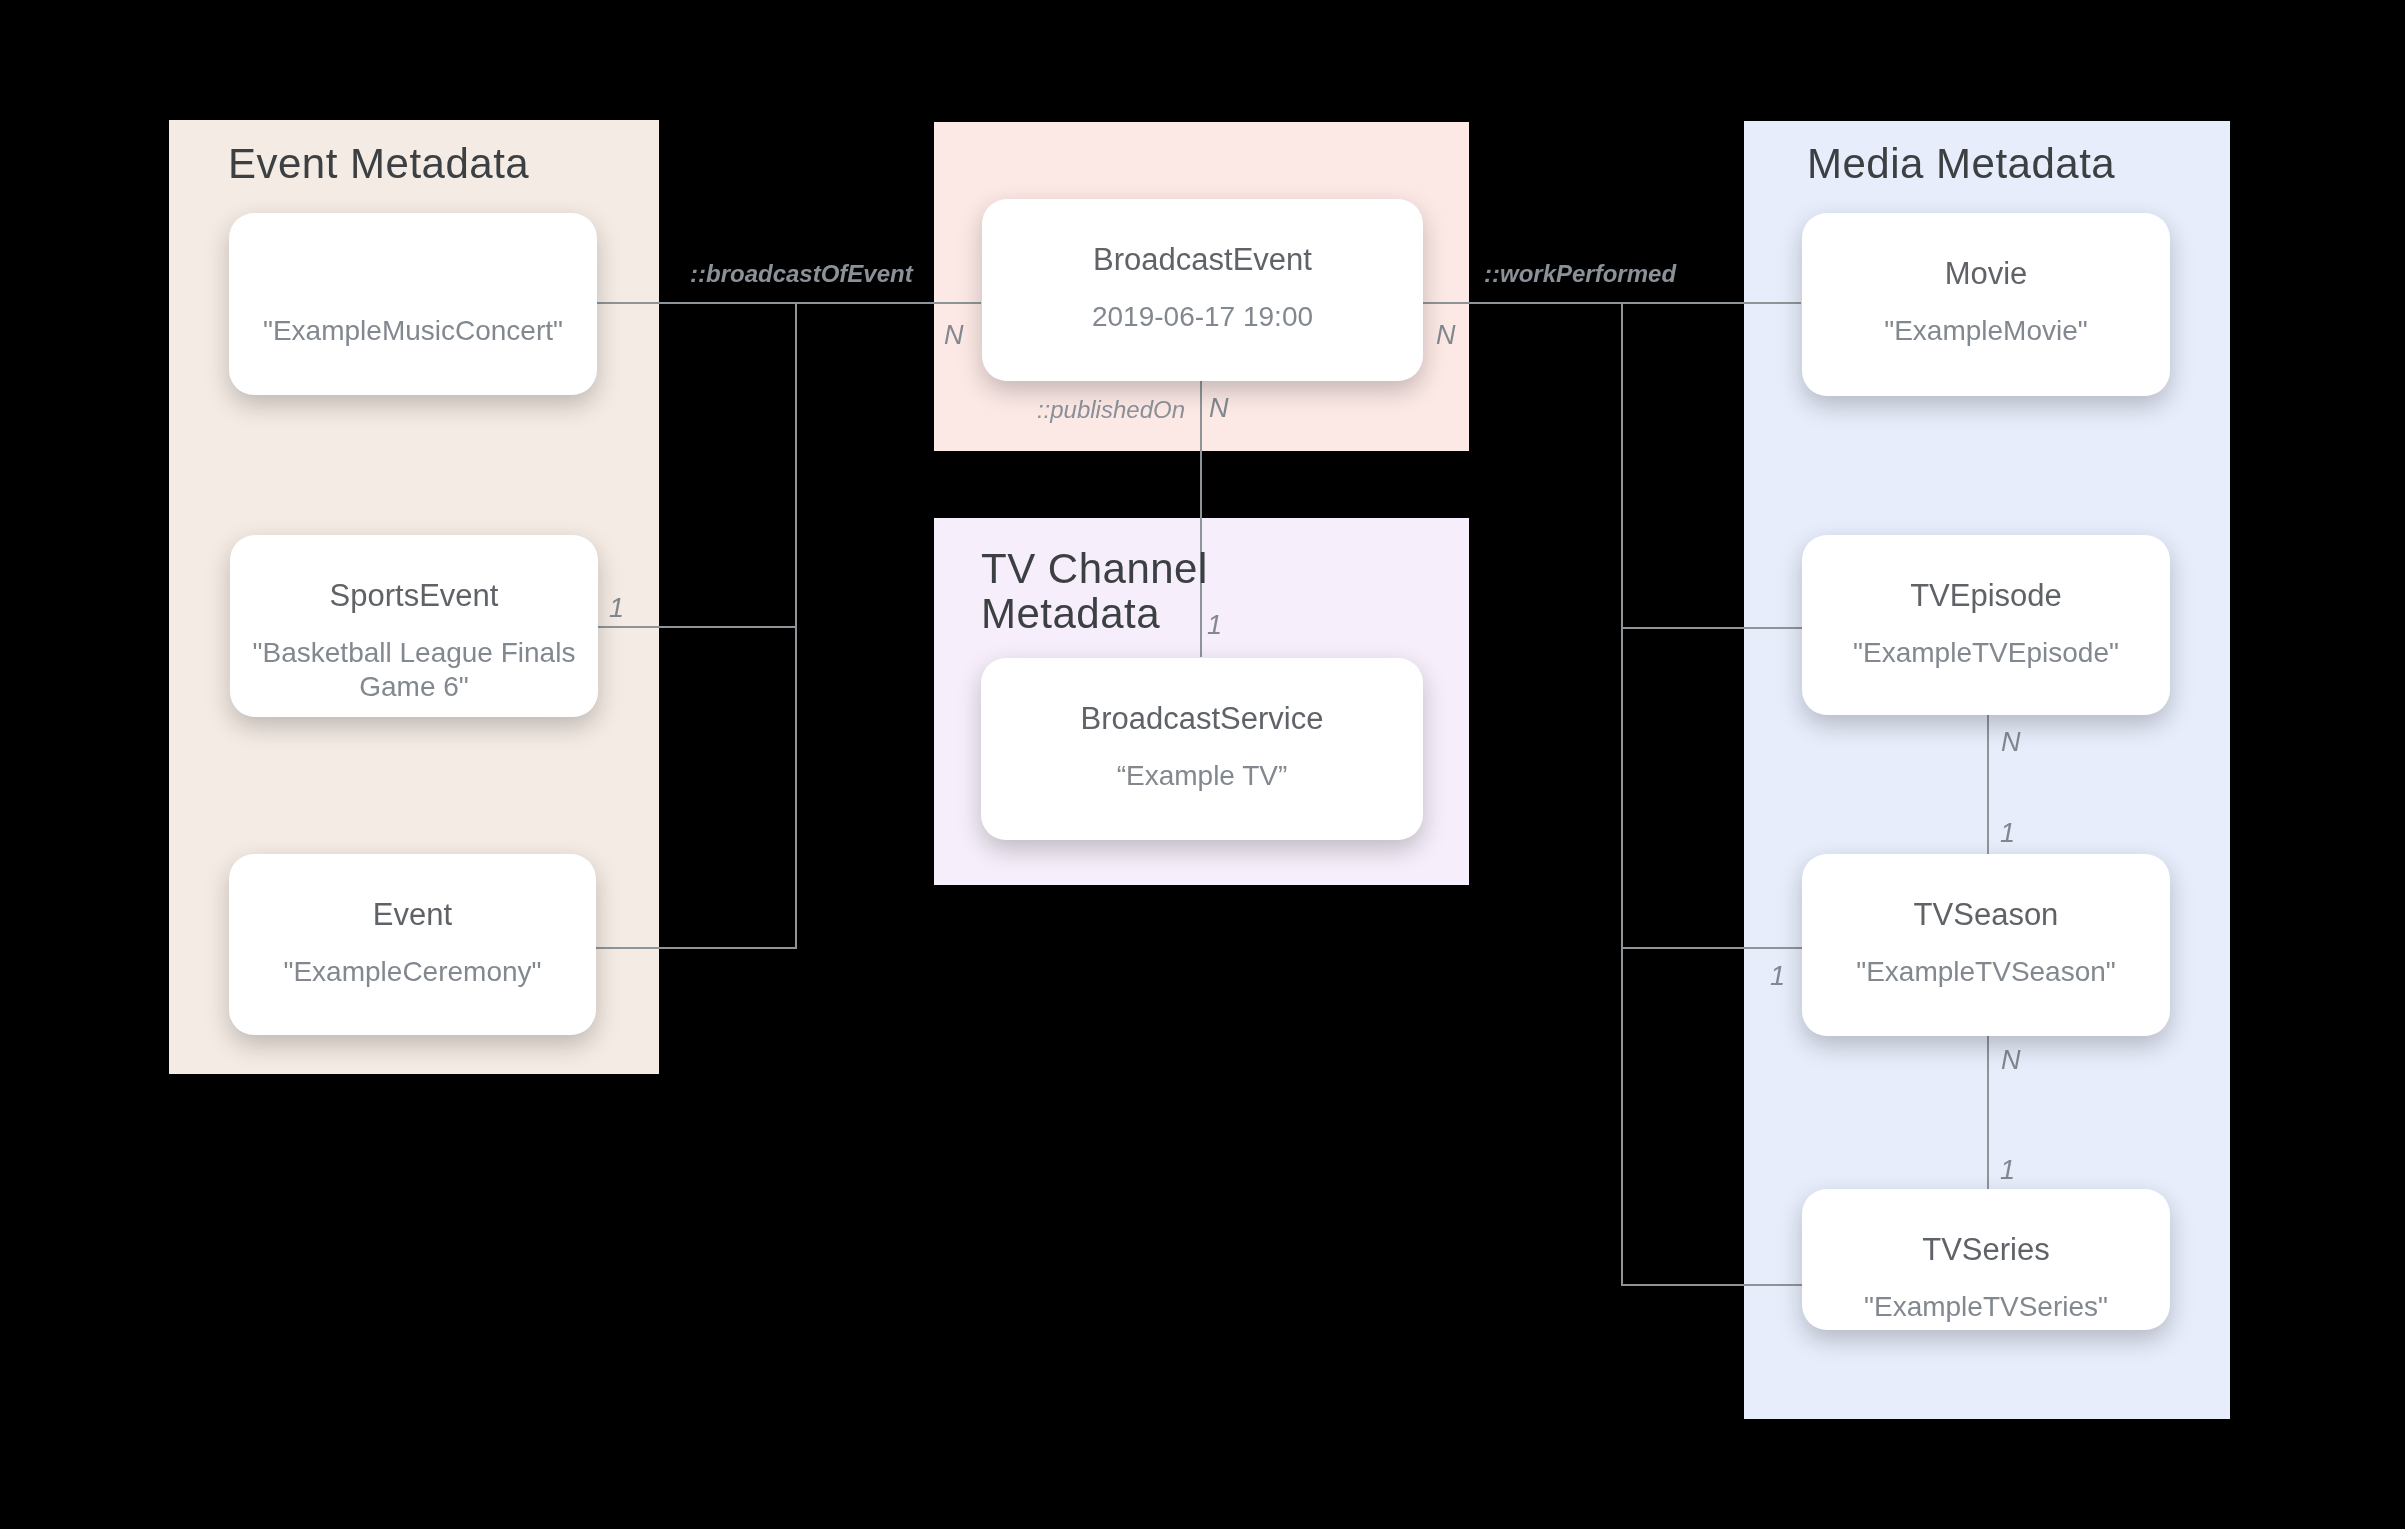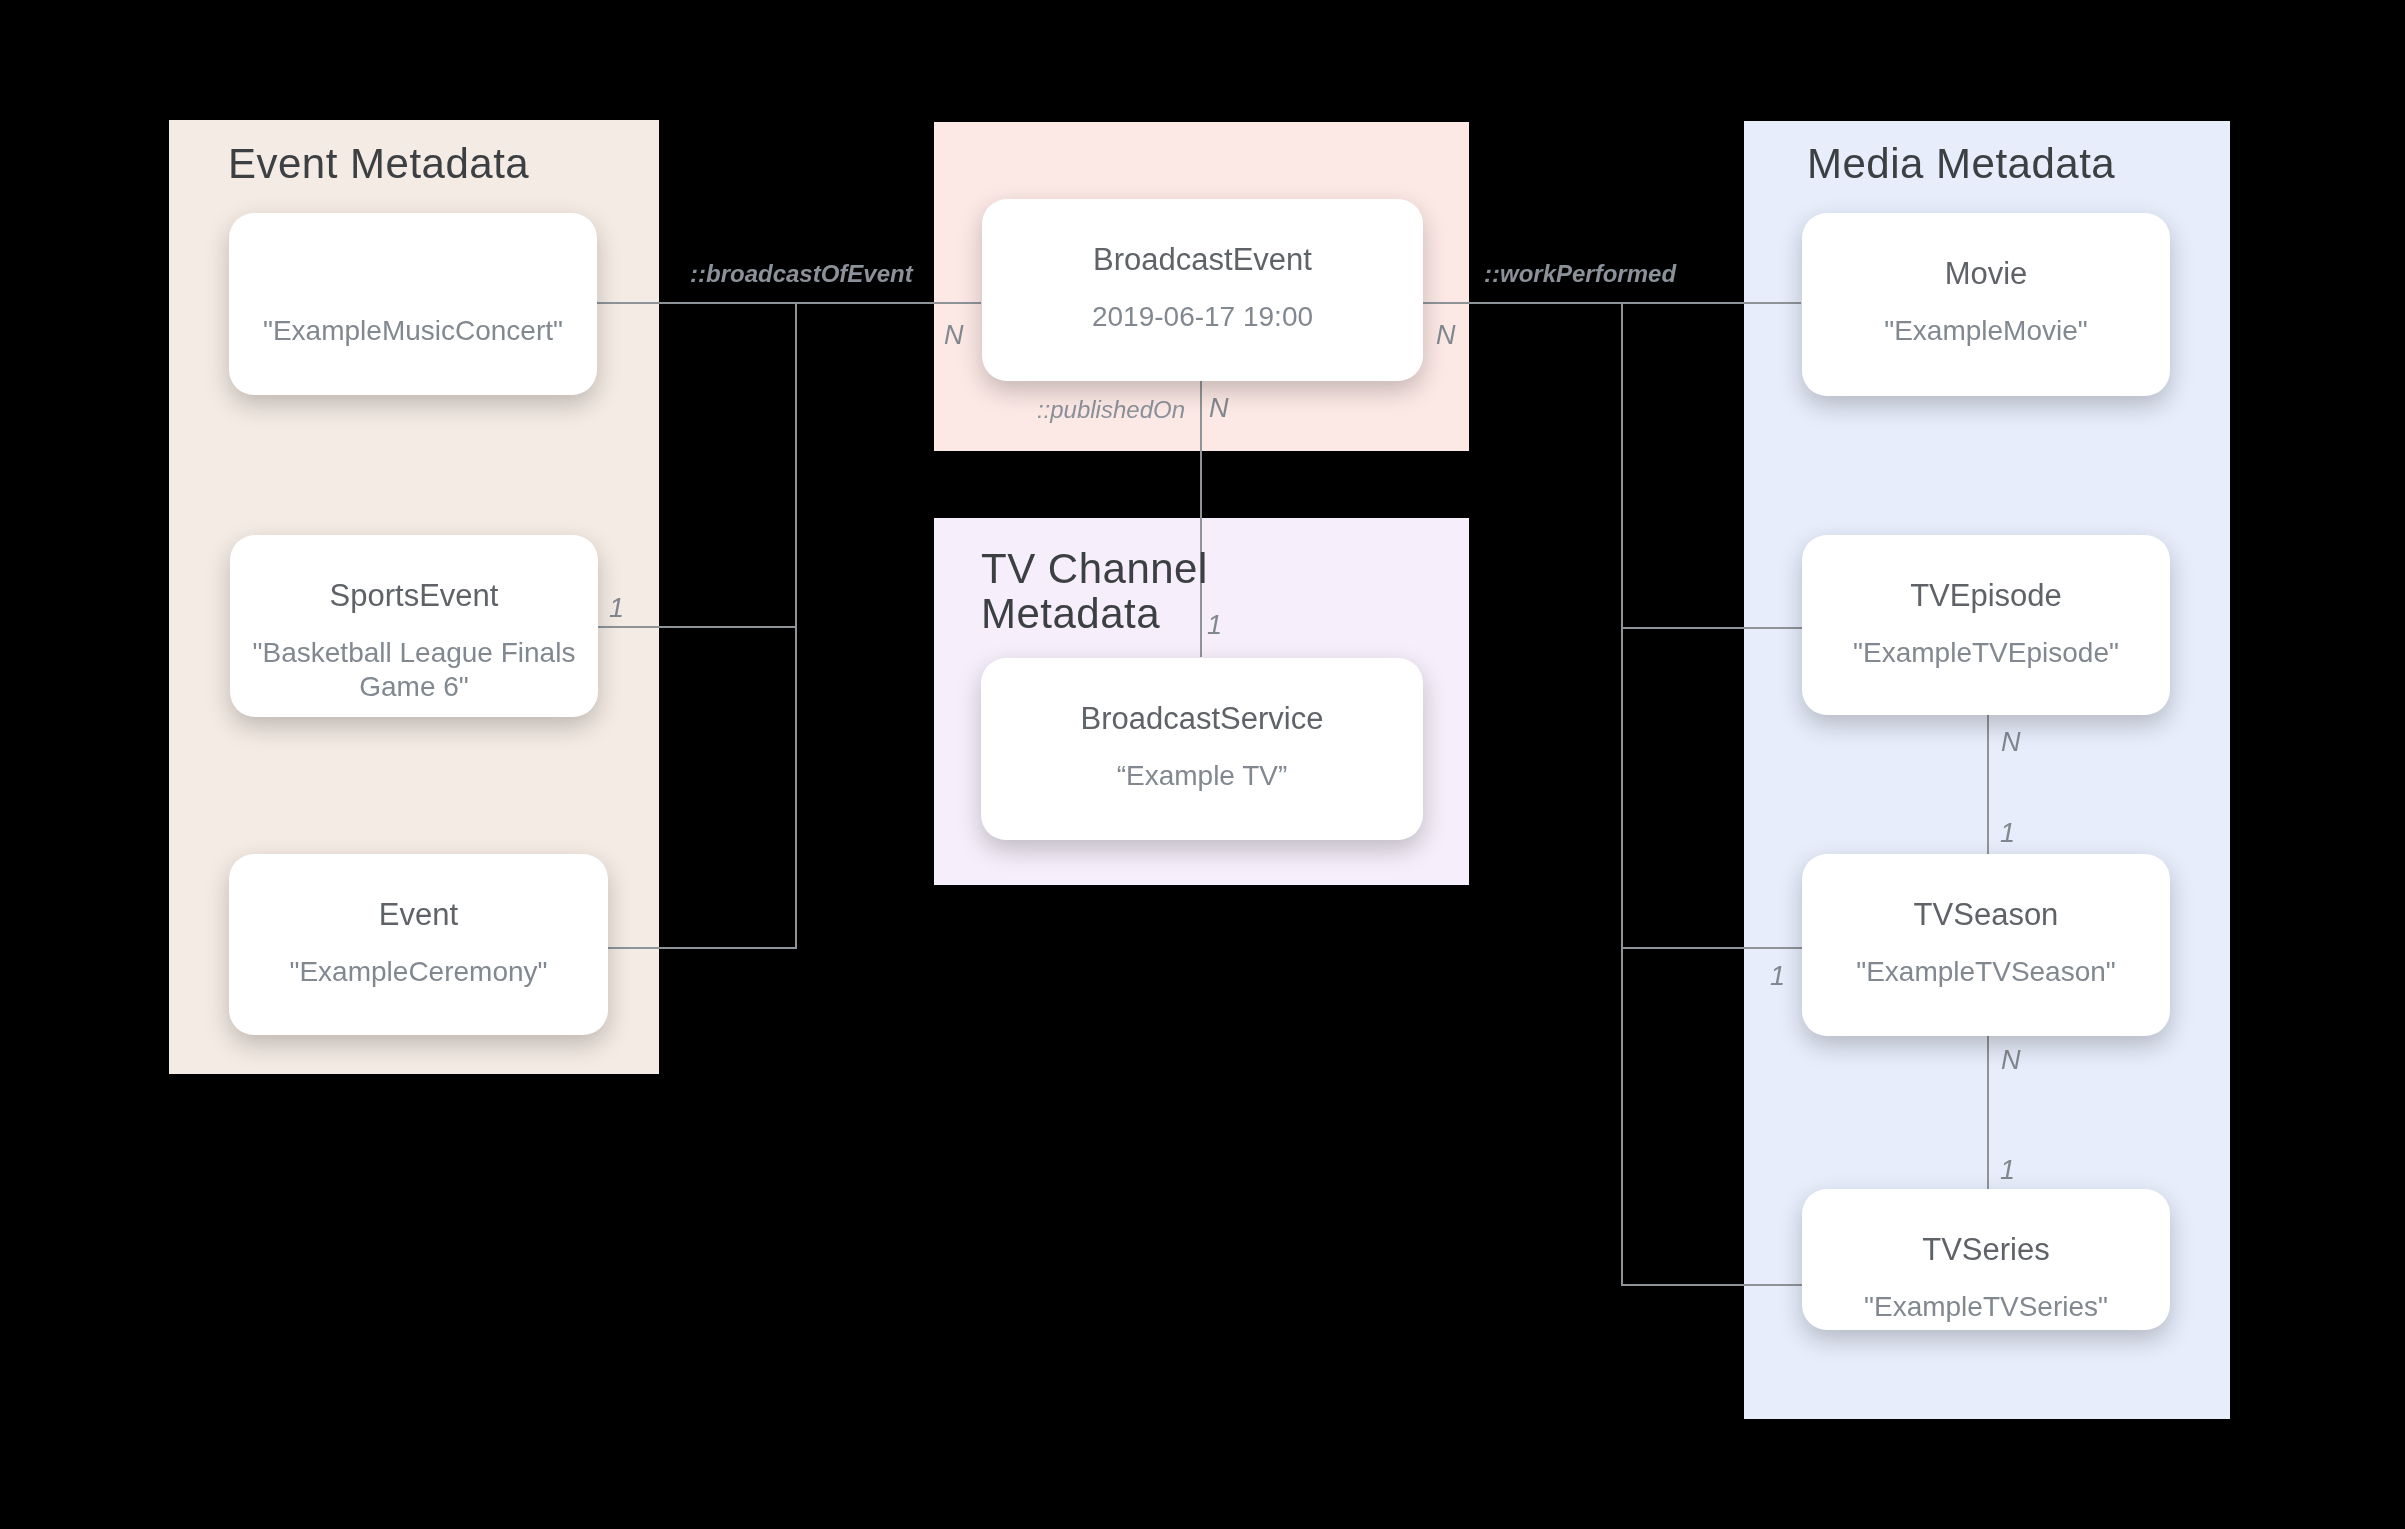--- a/index.html
+++ b/index.html
@@ -112,21 +112,21 @@
   <div class="node" style="left: 229px; top: 213px; width: 368px; height: 182px; background: rgb(255, 255, 255);">
     <div class="node-value">"ExampleMusicConcert"</div>
   </div>
 
   <div class="node" style="left: 230px; top: 535px; width: 368px; height: 182px; background: rgb(255, 255, 255);">
     <div class="node-label">SportsEvent</div>
     <div class="node-value">"Basketball League Finals
 Game 6"</div>
   </div>
 
-  <div class="node" style="left: 229px; top: 854px; width: 367px; height: 181px; background: rgb(255, 255, 255); padding-left: 12px;">
+  <div class="node" style="left: 229px; top: 854px; width: 367px; height: 181px; background: rgb(255, 255, 255);">
     <div class="node-label">Event</div>
     <div class="node-value">"ExampleCeremony"</div>
   </div>
 
   <div class="node" style="left: 982px; top: 199px; width: 441px; height: 182px; background: rgb(255, 255, 255);">
     <div class="node-label">BroadcastEvent</div>
     <div class="node-value">2019-06-17 19:00</div>
   </div>
 
   <div class="node" style="left: 981px; top: 658px; width: 442px; height: 182px; background: rgb(255, 255, 255);">

